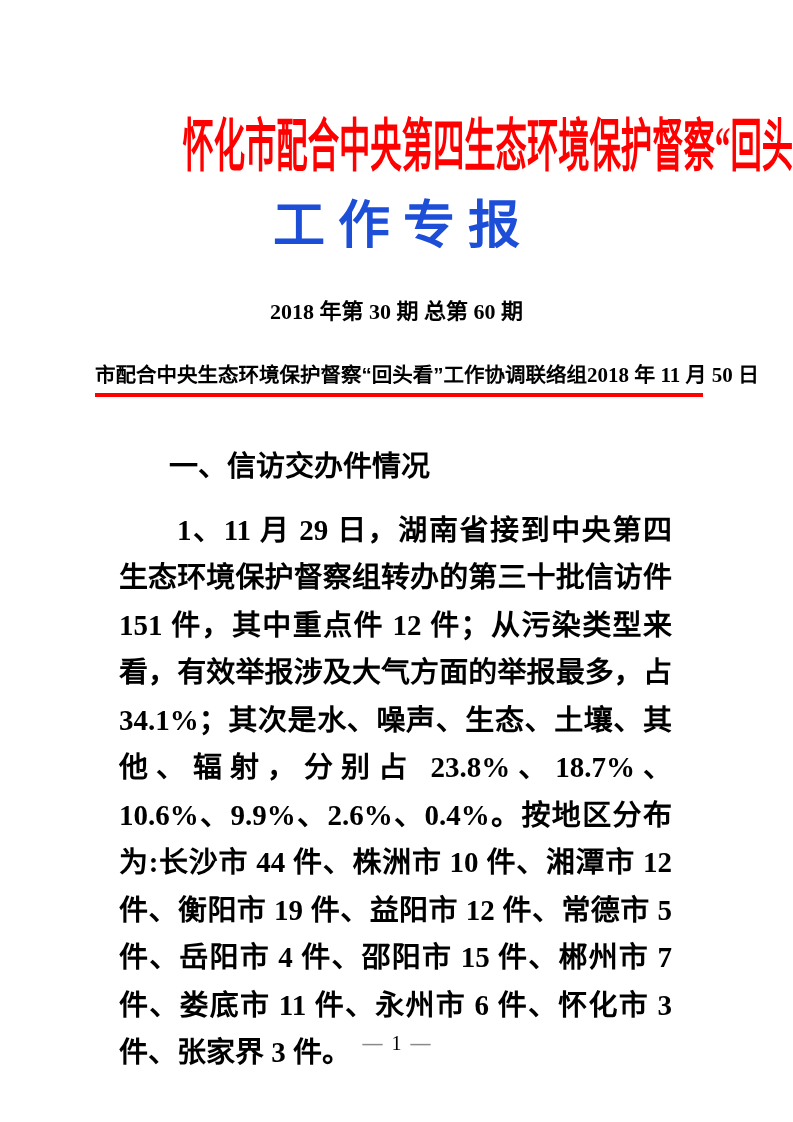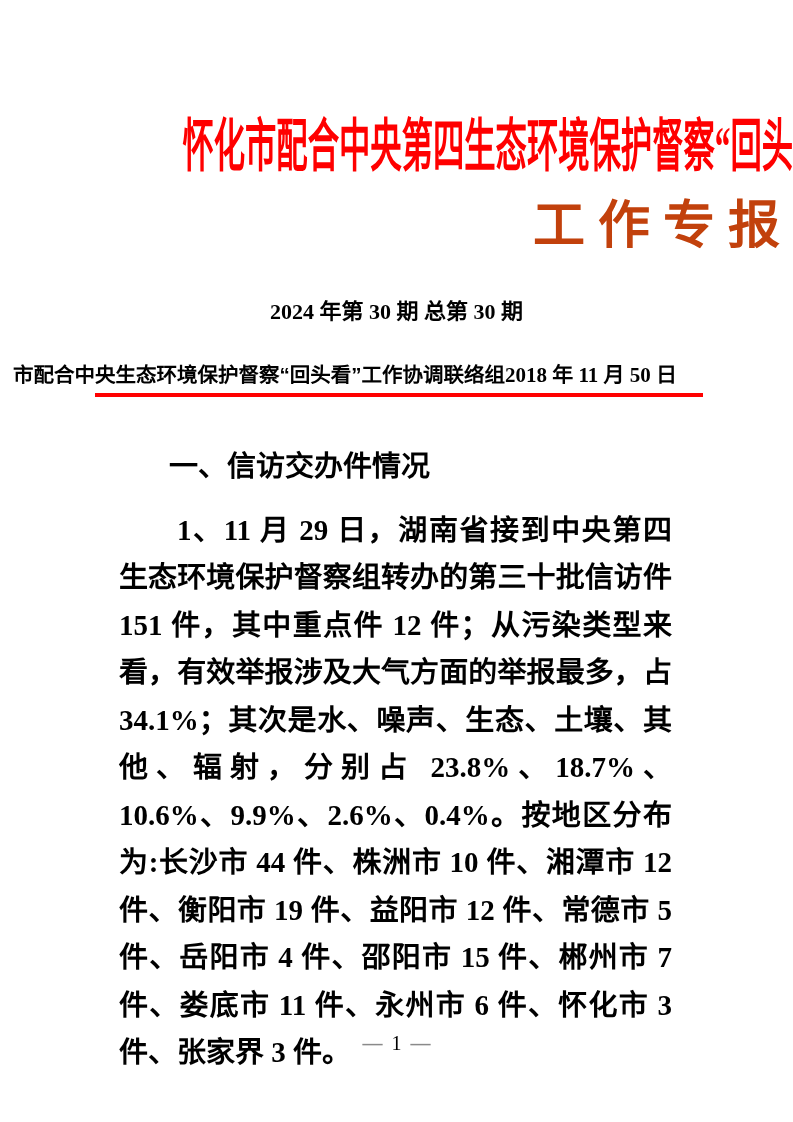--- a/index.html
+++ b/index.html
@@ -23,40 +23,40 @@
     color: #ff0000;
     font-weight: bold;
     font-size: 58px;
     line-height: 70px;
     transform: scaleX(0.54);
     transform-origin: 50% 50%;
   }
   .doc-title-sub {
     margin-top: 14px;
     width: 100%;
-    text-align: right;
-    color: #c2410c;
+    text-align: center;
+    color: #1d4ed8;
     font-weight: bold;
     font-size: 52px;
     line-height: 60px;
     letter-spacing: 13px;
     padding-left: 13px; 
   }
   .issue-line {
     margin-top: 42px;
     width: 100%;
     text-align: center;
     font-weight: bold;
     font-size: 22px;
     line-height: 28px;
   }
   .org-row {
-    margin: 36px 116px 0 95px;
+    margin: 36px 90px 0 95px;
     display: flex;
-    justify-content: flex-end;
+    justify-content: space-between;
     align-items: flex-end;
   }
   .org-name {
     font-family: "Liberation Sans", "DejaVu Sans", sans-serif;
     font-weight: bold;
     font-size: 20.5px;
     line-height: 26px;
     white-space: nowrap;
   }
   .org-date {
@@ -109,21 +109,21 @@
 </style>
 </head>
 <body>
 
 <div class="page">
 
   <div class="doc-title-main">怀化市配合中央第四生态环境保护督察“回头看”</div>
 
   <div class="doc-title-sub">工作专报</div>
 
-  <div class="issue-line">2024 年第 30 期 总第 30 期</div>
+  <div class="issue-line">2018 年第 30 期 总第 60 期</div>
 
   <div class="org-row">
     <span class="org-name">市配合中央生态环境保护督察“回头看”工作协调联络组</span>
     <span class="org-date">2018 年 11 月 50 日</span>
   </div>
 
   <div class="red-rule"></div>
 
   <div class="body-text">
     <p class="section-heading">一、信访交办件情况</p>

